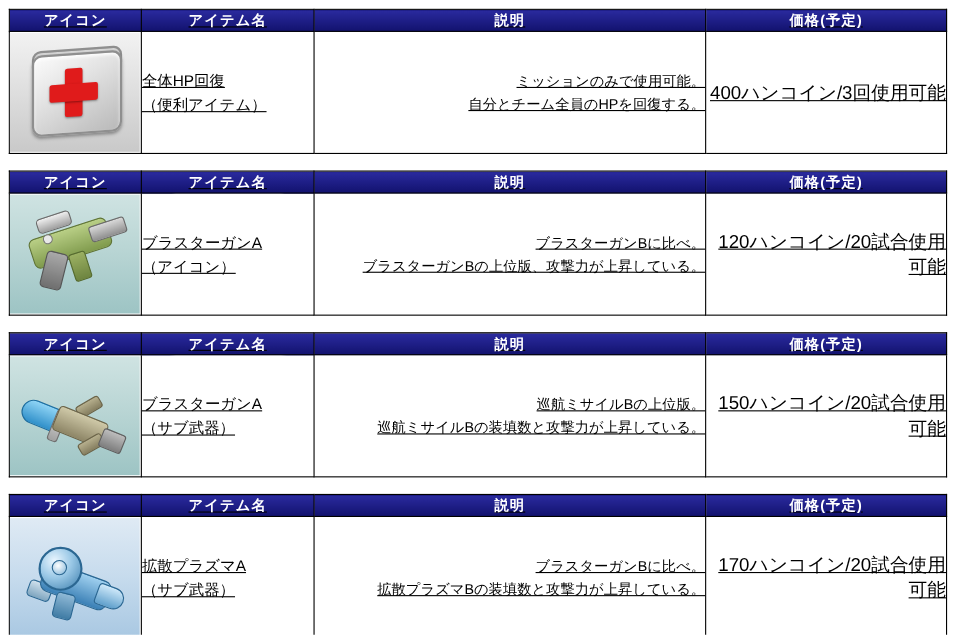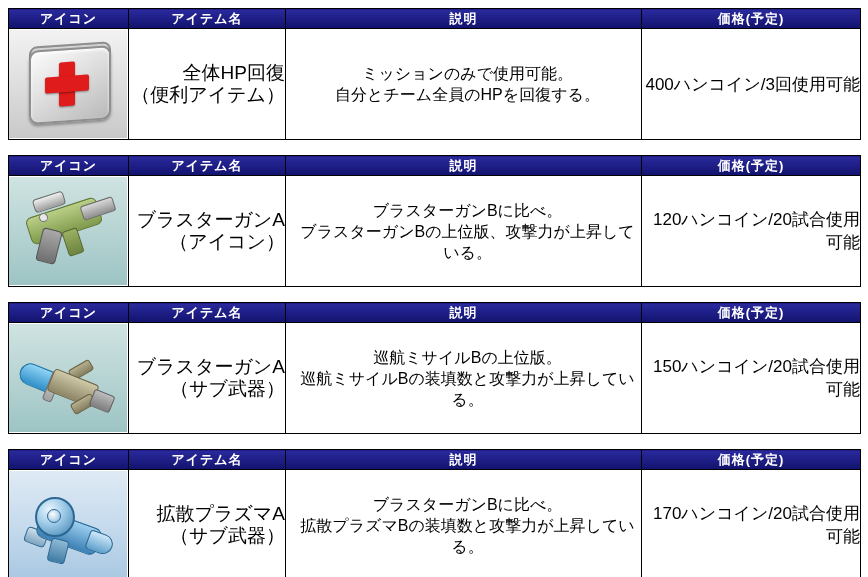--- a/index.html
+++ b/index.html
@@ -13,20 +13,21 @@
     font-family: "Liberation Sans", sans-serif;
     color: #000000;
     overflow: hidden;
   }
   .page {
     width: 868px;
     height: 425px;
     position: relative;
     box-sizing: border-box;
     padding: 8px 8px 0 8px;
+    text-decoration: underline;
   }
   .item-table {
     width: 852px;
     border-collapse: collapse;
     table-layout: fixed;
     margin-bottom: 15px;
     border: 1px solid #000000;
   }
   .item-table col.c-icon { width: 120px; }
   .item-table col.c-name { width: 157px; }
@@ -68,30 +69,30 @@
   .icon-box.grad-gray {
     background: linear-gradient(180deg, #f2f2f2 0%, #e0e0e0 45%, #c9c9c9 100%);
   }
   .icon-box.grad-teal {
     background: linear-gradient(180deg, #cfe3e2 0%, #b7d4d3 50%, #9dc4c4 100%);
   }
   .icon-box.grad-blue {
     background: linear-gradient(180deg, #dfeaf4 0%, #c6dbed 50%, #a9c8e2 100%);
   }
   td.name-cell {
-    text-align: right;
-    font-size: 19px;
+    text-align: left;
+    font-size: 14px;
     line-height: 22px;
     border-radius: 31px;
   }
   td.desc-cell {
-    font-size: 16px;
+    font-size: 13px;
     line-height: 21px;
     padding: 0 0 0 8px;
-    text-align: center;
+    text-align: right;
   }
   td.price-cell {
     text-align: right;
     font-size: 17px;
   }
   .nm-l2 { display: block; }
 
   
   .art { position: absolute; }
 

